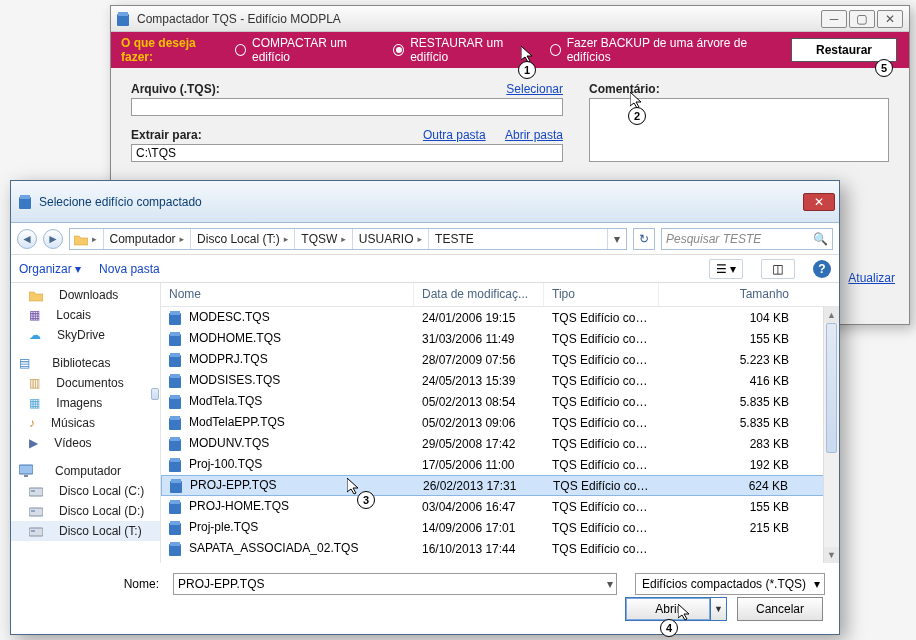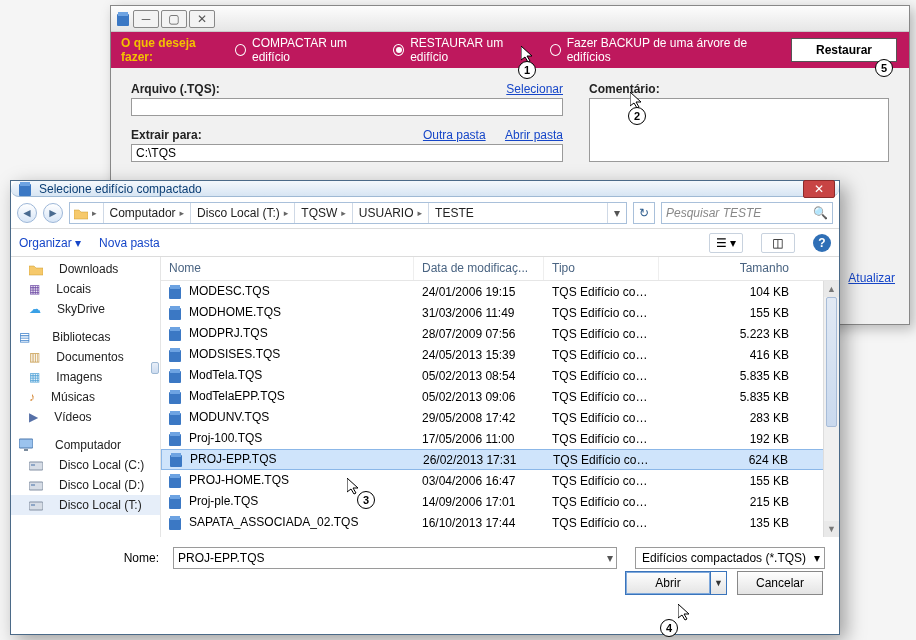--- a/index.html
+++ b/index.html
@@ -30,21 +30,21 @@
   .textarea { width:100%; height:64px; border:1px solid #9a9a9a; background:#fff; padding:2px 4px; resize:none; }
 
   .atualizar { position:absolute; right:14px; top:265px; color:#1646c8; text-decoration:underline; }
 
   
   .callout { position:absolute; width:18px; height:18px; border:1.5px solid #000; border-radius:50%; background:#fff; font-weight:bold; display:flex; align-items:center; justify-content:center; font-size:11px; }
   .cursor { position:absolute; }
 
   
   .dialog { position:absolute; left:10px; top:180px; width:830px; height:455px; background:#fff; border:1px solid #4b6a88; box-shadow:6px 6px 18px rgba(0,0,0,.35); }
-  .dialog .dtitlebar { height:16px; background:linear-gradient(#f4f8fc,#d7e5f3); border-bottom:1px solid #9fb9d4; display:flex; align-items:center; padding:0 4px 0 8px;border-radius:8px; }
+  .dialog .dtitlebar { height:42px; background:linear-gradient(#f4f8fc,#d7e5f3); border-bottom:1px solid #9fb9d4; display:flex; align-items:center; padding:0 4px 0 8px; }
   .dtitlebar .title { flex:1; color:#0b3e74; }
   .dclose { width:32px; height:18px; background:#c84444; color:#fff; display:flex; align-items:center; justify-content:center; border:1px solid #8b2a2a; border-radius:2px; }
 
   .addrbar { height:32px; display:flex; align-items:center; padding:0 6px; gap:6px; border-bottom:1px solid #dcdcdc; }
   .navcircle { width:20px; height:20px; border:1px solid #9db7d8; border-radius:50%; background:linear-gradient(#fff,#d8e6f7); display:flex; align-items:center; justify-content:center; color:#4a6b90; }
   .breadbox { flex:1; height:22px; border:1px solid #a9c0da; display:flex; align-items:center; overflow:hidden; }
   .crumb { padding:0 6px; border-right:1px solid #cfd9e6; color:#222; display:flex; align-items:center; height:100%; }
   .crumb .chev { margin-left:4px; color:#666; font-size:9px; }
   .refresh { width:22px; height:22px; border:1px solid #a9c0da; display:flex; align-items:center; justify-content:center; color:#2b5a8b; }
   .searchbox { width:172px; height:22px; border:1px solid #a9c0da; display:flex; align-items:center; padding:0 4px; color:#888; font-style:italic; justify-content:space-between; }
@@ -111,20 +111,21 @@
       <path d="M0 0 L0 14 L4 11 L7 16 L9 15 L6 10 L11 10 Z" fill="#fff" stroke="#000" stroke-width="1"></path>
     </g>
   </defs>
 </svg>
 
 <div class="mainwin">
   <div class="titlebar">
     <svg class="svg-icon" width="14" height="14">
         <use href="#bluedoc"></use>
       </svg>
+    <span class="title">Compactador TQS - Edifício MODPLA</span>
     <div class="winbtn">─</div>
     <div class="winbtn">▢</div>
     <div class="winbtn">✕</div>
   </div>
 
   <div class="blackbar">
     <span class="prompt">O que deseja fazer:</span>
     <label>
         <span class="radio"></span>
         <span>COMPACTAR um edifício</span>
@@ -384,21 +385,20 @@
             <div class="col-date">14/09/2006 17:01</div>
             <div class="col-type">TQS Edifício com...</div>
             <div class="col-size">215 KB</div>
           </div>
           <div class="filerow">
             <div class="col-name"><svg class="ficon" width="14" height="14">
                 <use href="#bluedoc"></use>
               </svg>SAPATA_ASSOCIADA_02.TQS</div>
             <div class="col-date">16/10/2013 17:44</div>
             <div class="col-type">TQS Edifício com...</div>
-            <div class="col-size">135 KB</div>
           </div>
         </div>
       <div class="vscroll">
         <div class="arrow">▲</div>
         <div class="thumb"></div>
         <div class="arrow" style="position:absolute;bottom:0;left:0;right:0">▼</div>
       </div>
     </div>
   </div>
 

